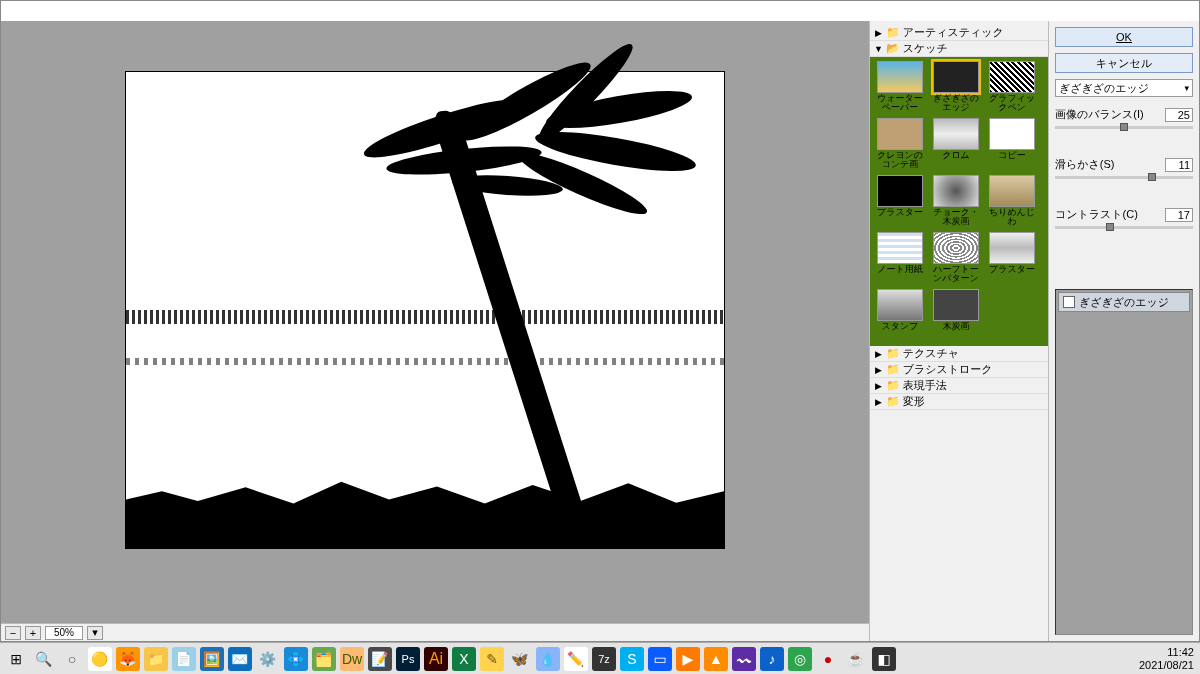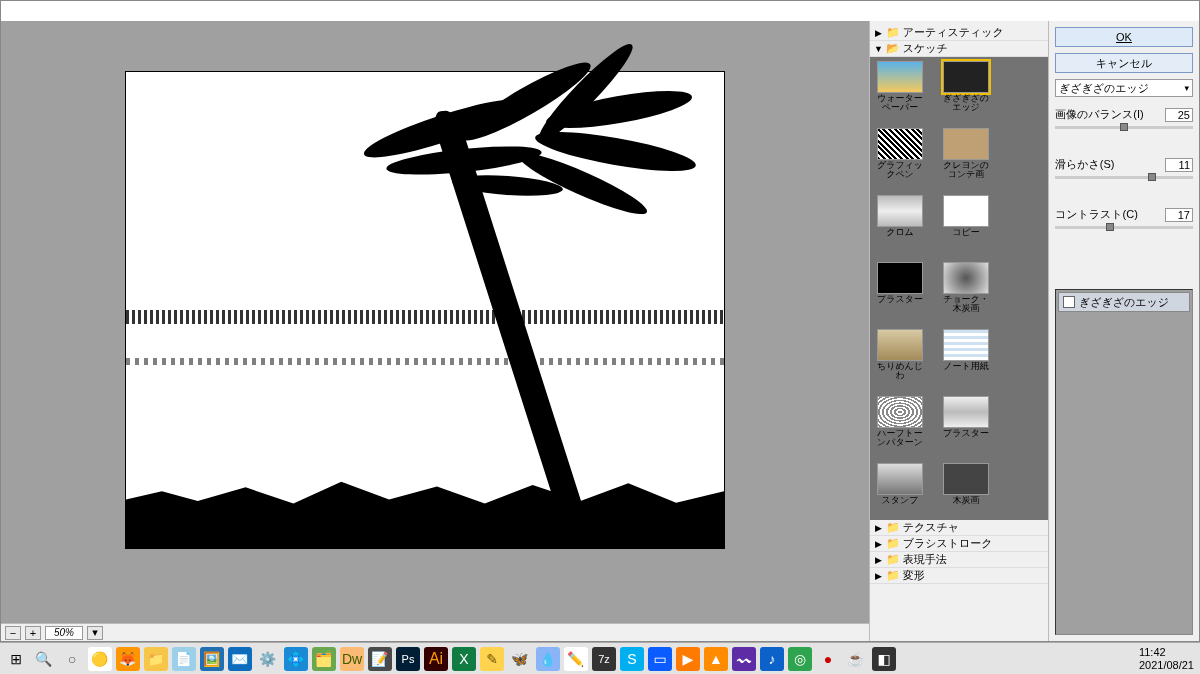--- a/index.html
+++ b/index.html
@@ -29,34 +29,34 @@
 }
 .bottom-bar {
   height: 18px; background: #f0f0f0; border-top: 1px solid #bbb;
   display: flex; align-items: center; gap: 4px; padding: 0 4px;
 }
 .bottom-bar .zb {
   width: 16px; height: 14px; border: 1px solid #999; background: #e8e8e8;
   display: inline-flex; align-items: center; justify-content: center;
 }
 .bottom-bar input {
-  width: 38px; height: 14px; border: 1px solid #999; text-align: center; font-size: 10px; font-style: italic;
+  width: 38px; height: 14px; border: 1px solid #999; text-align: center; font-size: 10px;
 }
 
 .gallery-col {
   width: 180px; background: #f0f0f0; border-left: 1px solid #bbb; border-right: 1px solid #bbb;
   padding: 4px 0; overflow-y: auto;
 }
 .cat {
   display: flex; align-items: center; height: 16px; padding: 0 4px; gap: 3px;
   border-bottom: 1px solid #ddd; cursor: default;
 }
 .cat .tri { width: 9px; text-align: center; font-size: 9px; }
 .thumbs {
-  display: flex; flex-wrap: wrap; gap: 14px; padding: 4px; background: #737373;
+  display: flex; flex-wrap: wrap; gap: 4px; padding: 4px; background: #4d7c0f;
 }
 .thumb {
   width: 52px; display: flex; flex-direction: column; align-items: center; gap: 1px;
 }
 .thumb .img {
   width: 46px; height: 32px; background: #ddd; border: 1px solid #999;
   display: flex; align-items: center; justify-content: center; overflow: hidden;
 }
 .thumb.selected .img { outline: 2px solid #f0c000; }
 .thumb .lbl { font-size: 9px; text-align: center; line-height: 1.05; height: 20px; overflow: hidden; }
@@ -100,21 +100,21 @@
   position: absolute; left: 0; bottom: 0; width: 1200px; height: 32px;
   background: #e4e4e4; border-top: 1px solid #aaa;
   display: flex; align-items: center; padding: 0 4px; gap: 4px;
 }
 .task-icon {
   width: 24px; height: 24px; border-radius: 3px;
   display: flex; align-items: center; justify-content: center;
   font-size: 14px; color: #fff;
 }
 .task-clock {
-  margin-left: auto; text-align: left; font-size: 10px; line-height: 1.1; padding-right: 2px;
+  margin-left: auto; text-align: right; font-size: 10px; line-height: 1.1; padding-right: 2px;
 }
 
 
 .sky { position:absolute; inset:0; background:#fff; }
 .ocean-band { position:absolute; left:0; right:0; top:50%; height:3%; background:repeating-linear-gradient(90deg,#000 0 3px,#fff 3px 6px); opacity:.8;}
 .beach-band { position:absolute; left:0; right:0; top:60%; height:1.5%; background:repeating-linear-gradient(90deg,#000 0 4px,#fff 4px 9px); opacity:.5;}
 .rocks { position:absolute; left:0; right:0; bottom:0; height:17%; background:#000; clip-path: polygon(0 40%, 6% 30%, 12% 42%, 20% 25%, 28% 45%, 36% 18%, 44% 40%, 52% 24%, 60% 45%, 68% 22%, 76% 42%, 84% 20%, 92% 44%, 100% 30%, 100% 100%, 0 100%); }
 .trunk { position:absolute; left:74%; bottom:0; width:4.5%; height:92%; background:#000; transform: skewX(14deg) rotate(-4deg); transform-origin: bottom center; border-radius: 40% 40% 10% 10% / 6% 6% 2% 2%; }
 .fronds { position:absolute; left:36%; top:1%; width:62%; height:40%; }
 .frond { position:absolute; background:#000; border-radius:50%; }

